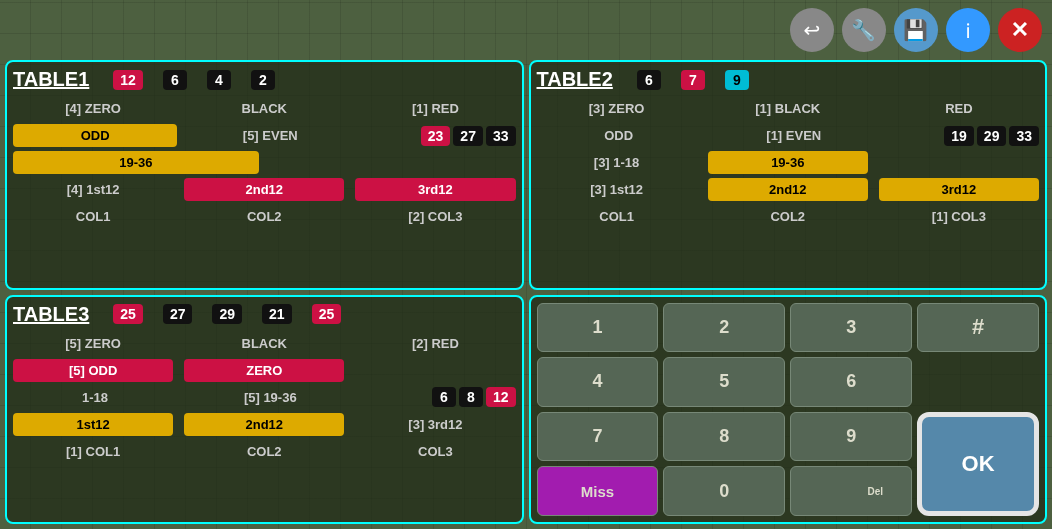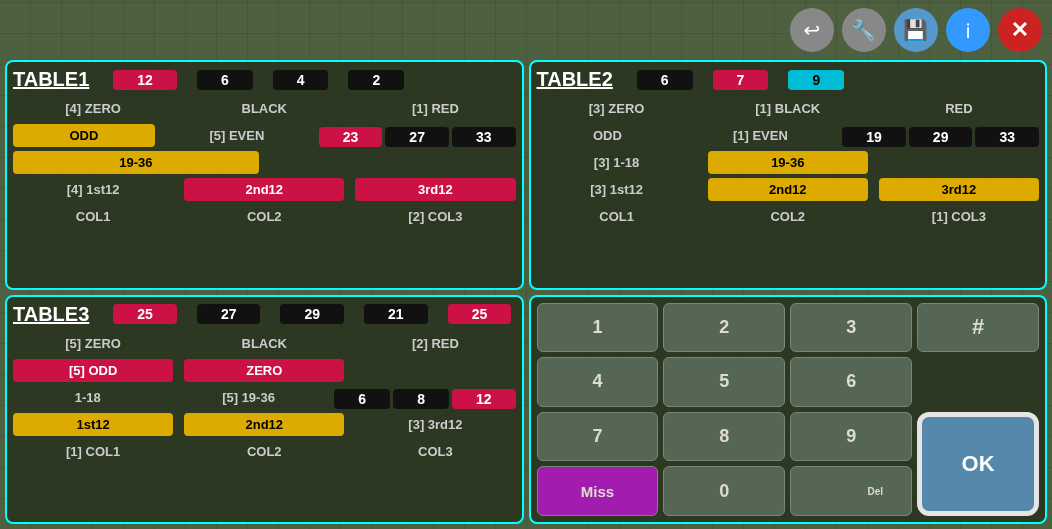--- a/index.html
+++ b/index.html
@@ -97,37 +97,37 @@
 
     .table-title {
       font-size: 20px;
       font-weight: bold;
       color: white;
       text-decoration: underline;
       margin-right: 4px;
     }
 
     .num-badge {
-      padding: 2px 24px;
+      padding: 2px 7px;
       border-radius: 4px;
       font-size: 14px;
       font-weight: bold;
       color: white;
       min-width: 24px;
       text-align: center;
     }
 
     .badge-red { background: #cc1144; }
     .badge-black { background: #111; }
     .badge-cyan { background: #00bcd4; color: black; }
 
     
     .table-row {
       display: flex;
-      align-items: flex-end;
+      align-items: center;
       gap: 11px;
     }
 
     .cell {
       display: flex;
       align-items: center;
       justify-content: center;
       font-size: 13px;
       font-weight: bold;
       color: white;

